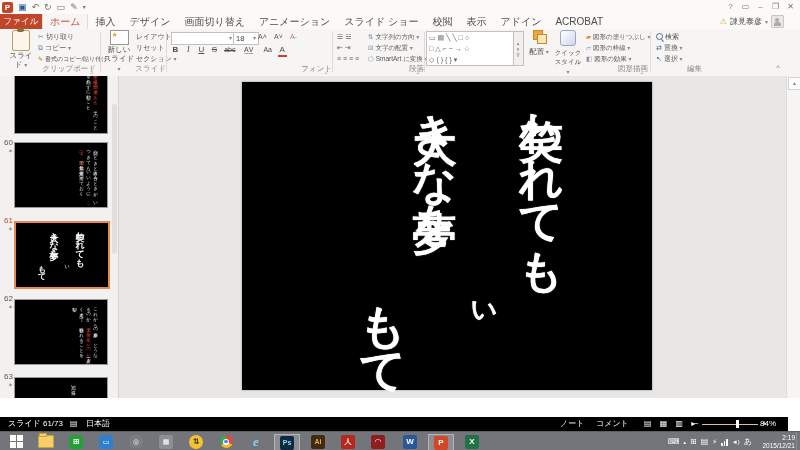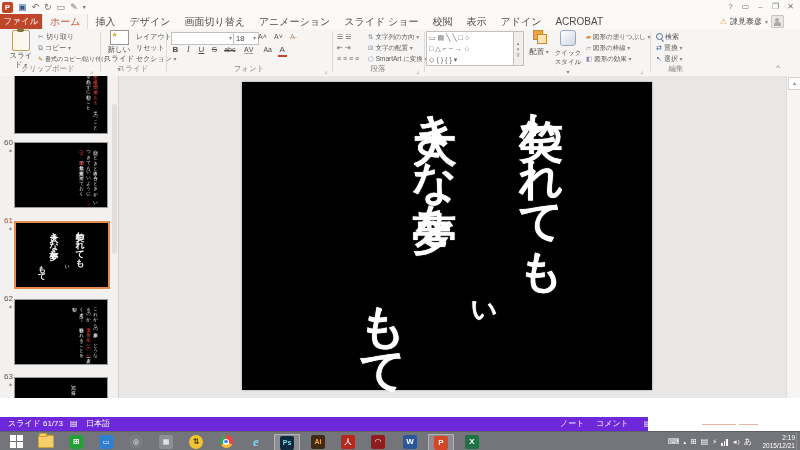--- a/index.html
+++ b/index.html
@@ -24,21 +24,21 @@
   .tab{padding:0 7px;line-height:15px;font-size:10px;color:#4e4a47;white-space:nowrap;}
   .tab.active{background:#f6f5f3;color:#c75133;border-left:1px solid #dedcda;border-right:1px solid #dedcda;}
   .acct{right:16px;top:0;height:15px;display:flex;align-items:center;gap:3px;font-size:8px;color:#4e4a47;}
   .warn{color:#e3a621;font-size:8px;}
   .avatar{width:11px;height:11px;background:#e9e7e5;border:1px solid #c9c7c5;border-radius:1px;position:relative;}
   .avatar::before{content:"";position:absolute;left:3px;top:1.5px;width:4px;height:4px;border-radius:50%;background:#aaa;}
   .avatar::after{content:"";position:absolute;left:1.5px;top:6px;width:7px;height:4px;border-radius:3px 3px 0 0;background:#aaa;}
   
   .ribbon{left:0;top:29px;width:800px;height:47px;background:#f6f5f3;border-bottom:1px solid #c9c7c5;}
   .gsep{position:absolute;top:3px;width:1px;height:40px;background:#dedcda;}
-  .glabel{position:absolute;bottom:2px;font-size:7.5px;color:#8b8784;text-align:center;}
+  .glabel{position:absolute;bottom:2px;font-size:7.5px;color:#8b8784;text-align:right;}
   .launch{position:absolute;bottom:2px;width:7px;height:7px;color:#9a9692;font-size:7px;line-height:7px;}
   .launch::before{content:"⌟";}
   .bigbtn{position:absolute;top:1px;text-align:center;color:#4e4a47;font-size:7.5px;line-height:9px;}
   .mini{position:absolute;font-size:7px;color:#5a5652;white-space:nowrap;line-height:10px;}
   .mini .mic{display:inline-block;margin-right:2px;}
   .dd::after{content:" ▾";font-size:6px;color:#8b8784;}
   .combo{position:absolute;height:11px;border:1px solid #c3c1bf;background:#fff;font-size:7.5px;
          line-height:11px;padding:0 2px;color:#444;}
   .combo .car{float:right;font-size:6px;color:#8b8784;}
   .fbtn{display:inline-block;width:11px;text-align:center;font-size:8px;color:#4e4a47;}
@@ -76,21 +76,21 @@
           writing-mode:vertical-rl;text-orientation:upright;letter-spacing:-4px;text-shadow:0 0 1px #fff;}
   .vscroll{left:786px;top:0;width:13px;height:322px;background:#f6f5f3;border-left:1px solid #dedcda;}
   .vs-up{position:absolute;left:1px;top:1px;width:11px;height:11px;background:#fdfdfd;border:1px solid #d5d3d1;
          font-size:6px;color:#8b8784;text-align:center;line-height:11px;}
   
   .notesbar{left:0;top:398px;width:800px;height:19px;background:#f6f5f3;border-top:1px solid #d5d3d1;}
   .notesplit{position:absolute;left:350px;top:-1px;width:13px;height:10px;background:#fdfdfd;border:1px solid #d5d3d1;
              font-size:5px;color:#8b8784;text-align:center;line-height:9px;}
   .notesph{position:absolute;left:130px;top:4px;font-size:8px;color:#8b8784;}
   
-  .statusbar{left:0;top:417px;width:648px;height:14px;background:#6d28d9;color:#fff;font-size:8px;}
+  .statusbar{left:0;top:417px;width:788px;height:14px;background:#000000;color:#fff;font-size:8px;}
   .statusbar .sl{position:absolute;top:0;line-height:14px;white-space:nowrap;}
   .zoomtrack{position:absolute;top:6.5px;width:56px;height:1px;background:#e8b5a4;}
   .zoomthumb{position:absolute;top:3px;width:3px;height:8px;background:#fff;}
   .viewic{font-size:8px;letter-spacing:3px;}
   
   .taskbar{left:0;top:431px;width:800px;height:19px;background:#74757a;border-top:1px solid #5f6064;}
   .tbi{position:absolute;top:1.5px;width:24px;height:16px;display:flex;align-items:center;justify-content:center;}
   .tbi.open{background:rgba(255,255,255,.18);border:1px solid rgba(255,255,255,.35);}
   .sq{width:14px;height:14px;border-radius:2px;display:flex;align-items:center;justify-content:center;
       color:#fff;font-size:8px;font-weight:bold;}
@@ -219,20 +219,21 @@
       <div class="dd" style="margin-top:4px">配置</div>
     </div>
     <div class="bigbtn" style="left:554px;width:28px;font-size:6.5px">
       <div class="ic-qs"></div>
       <div style="margin-top:2px">クイック</div>
       <div class="dd">スタイル</div>
     </div>
     <div class="mini dd" style="left:586px;top:3px;font-size:6.5px"><span class="mic" style="color:#d98f3d">▰</span><span>図形の塗りつぶし</span></div>
     <div class="mini dd" style="left:586px;top:14px;font-size:6.5px"><span class="mic" style="color:#7b8aa0">▱</span><span>図形の枠線</span></div>
     <div class="mini dd" style="left:586px;top:25px;font-size:6.5px"><span class="mic" style="color:#9a8ab0">◧</span><span>図形の効果</span></div>
+    <div class="glabel" style="left:424px;width:224px">図形描画</div>
     <div class="launch" style="left:640px"></div>
     <div class="gsep" style="left:650px"></div>
 
     <div class="mini" style="left:656px;top:3px"><span class="mag"></span> <span>検索</span></div>
     <div class="mini dd" style="left:656px;top:14px"><span class="mic" style="color:#4a6e96">⇄</span><span>置換</span></div>
     <div class="mini dd" style="left:656px;top:25px"><span class="mic" style="color:#4a6e96">↖</span><span>選択</span></div>
     <div class="glabel" style="left:650px;width:52px">編集</div>
     <div class="ribcollapse">^</div>
   </div>
 

